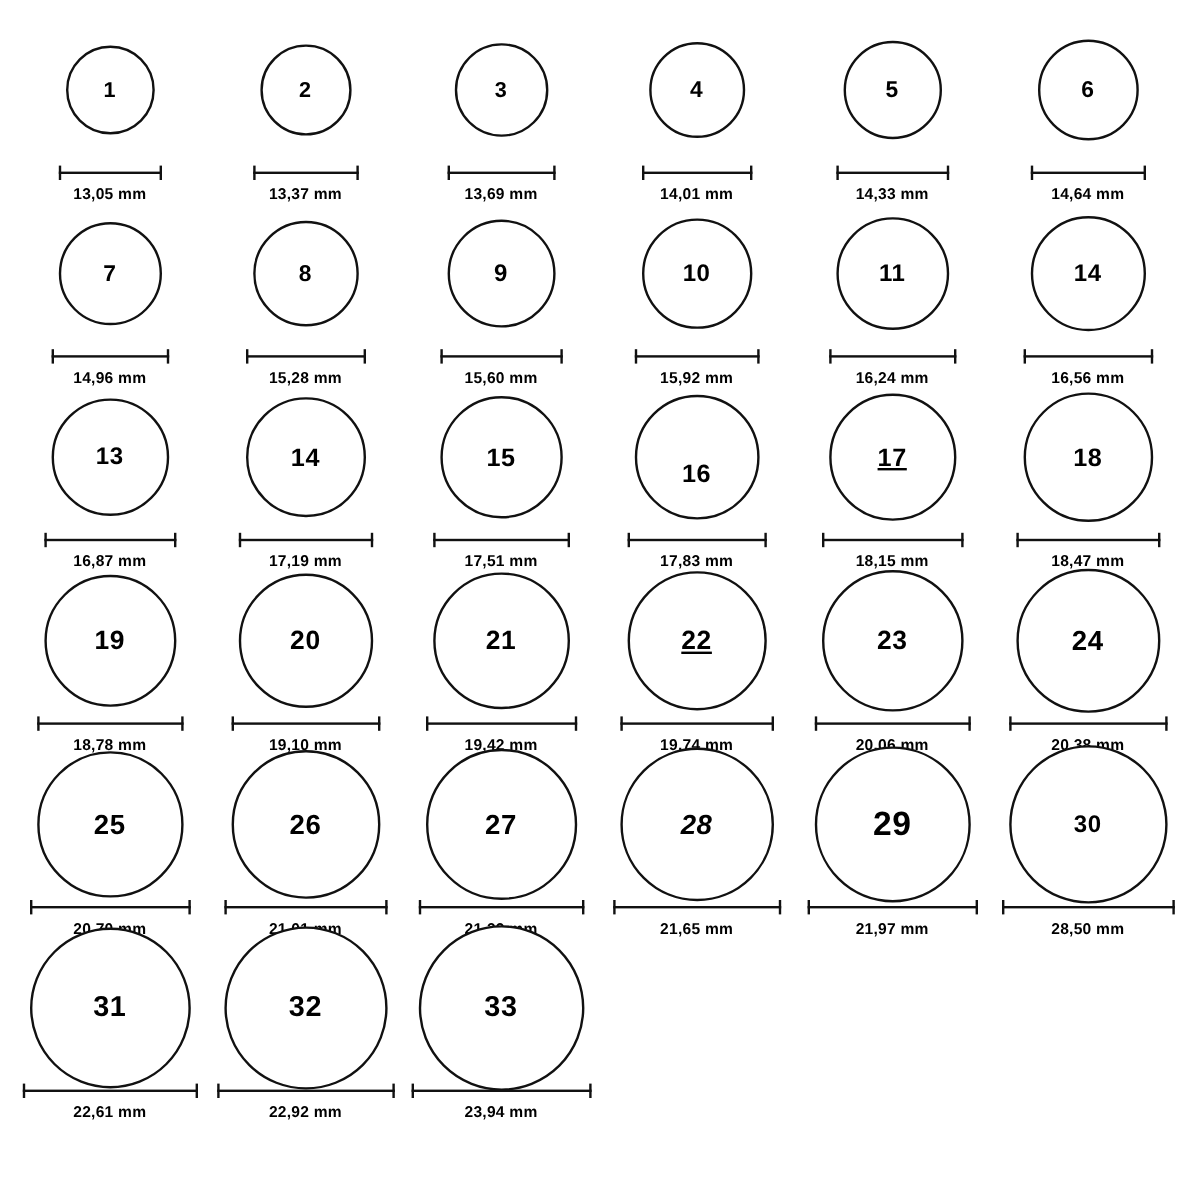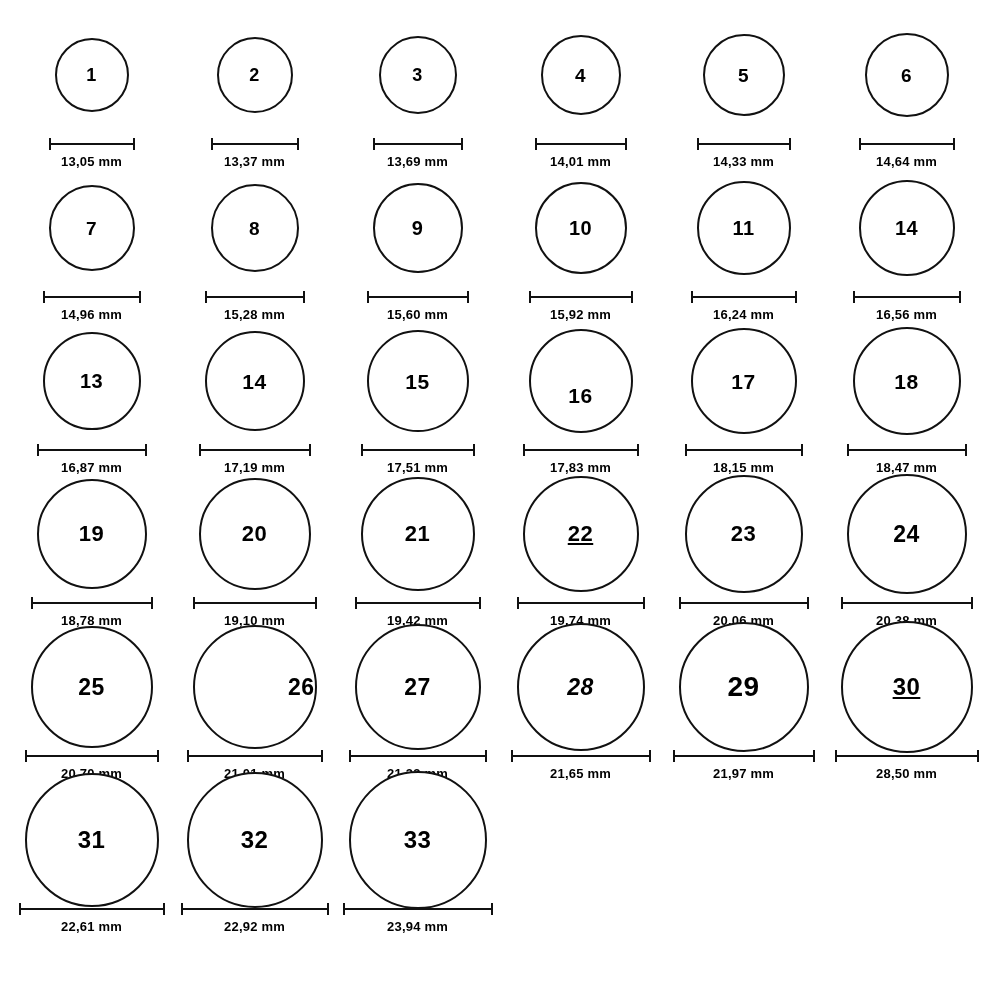--- a/index.html
+++ b/index.html
@@ -299,21 +299,21 @@
         </div>
         <div class="measure" style="width: 116px;">
           <div class="bar"></div>
           <div class="cap left"></div>
           <div class="cap right"></div>
         </div>
         <div class="mm">17,83 mm</div>
       </div>
       <div class="cell">
         <div class="ring-wrap">
-          <div class="ring" style="width: 106px; height: 106px;">
+          <div class="ring" style="width: 106px; height: 106px; text-decoration: underline;">
             <span class="ring-label" style="font-size: 21px;">17</span>
           </div>
         </div>
         <div class="measure" style="width: 118px;">
           <div class="bar"></div>
           <div class="cap left"></div>
           <div class="cap right"></div>
         </div>
         <div class="mm">18,15 mm</div>
       </div>
@@ -420,21 +420,21 @@
         </div>
         <div class="measure" style="width: 134px;">
           <div class="bar"></div>
           <div class="cap left"></div>
           <div class="cap right"></div>
         </div>
         <div class="mm">20,70 mm</div>
       </div>
       <div class="cell">
         <div class="ring-wrap">
-          <div class="ring" style="width: 124px; height: 124px; justify-content: flex-end;">
+          <div class="ring" style="width: 124px; height: 124px;">
             <span class="ring-label" style="font-size: 23px;">26</span>
           </div>
         </div>
         <div class="measure" style="width: 136px;">
           <div class="bar"></div>
           <div class="cap left"></div>
           <div class="cap right"></div>
         </div>
         <div class="mm">21,01 mm</div>
       </div>
@@ -473,21 +473,21 @@
         <div class="measure" style="width: 142px;">
           <div class="bar"></div>
           <div class="cap left"></div>
           <div class="cap right"></div>
         </div>
         <div class="mm">21,97 mm</div>
       </div>
       <div class="cell">
         <div class="ring-wrap">
           <div class="ring" style="width: 132px; height: 132px;">
-            <span class="ring-label" style="font-size: 24px; text-decoration: underline;">30</span>
+            <span class="ring-label" style="font-size: 20px;">30</span>
           </div>
         </div>
         <div class="measure" style="width: 144px;">
           <div class="bar"></div>
           <div class="cap left"></div>
           <div class="cap right"></div>
         </div>
         <div class="mm">28,50 mm</div>
       </div>
     </div>

